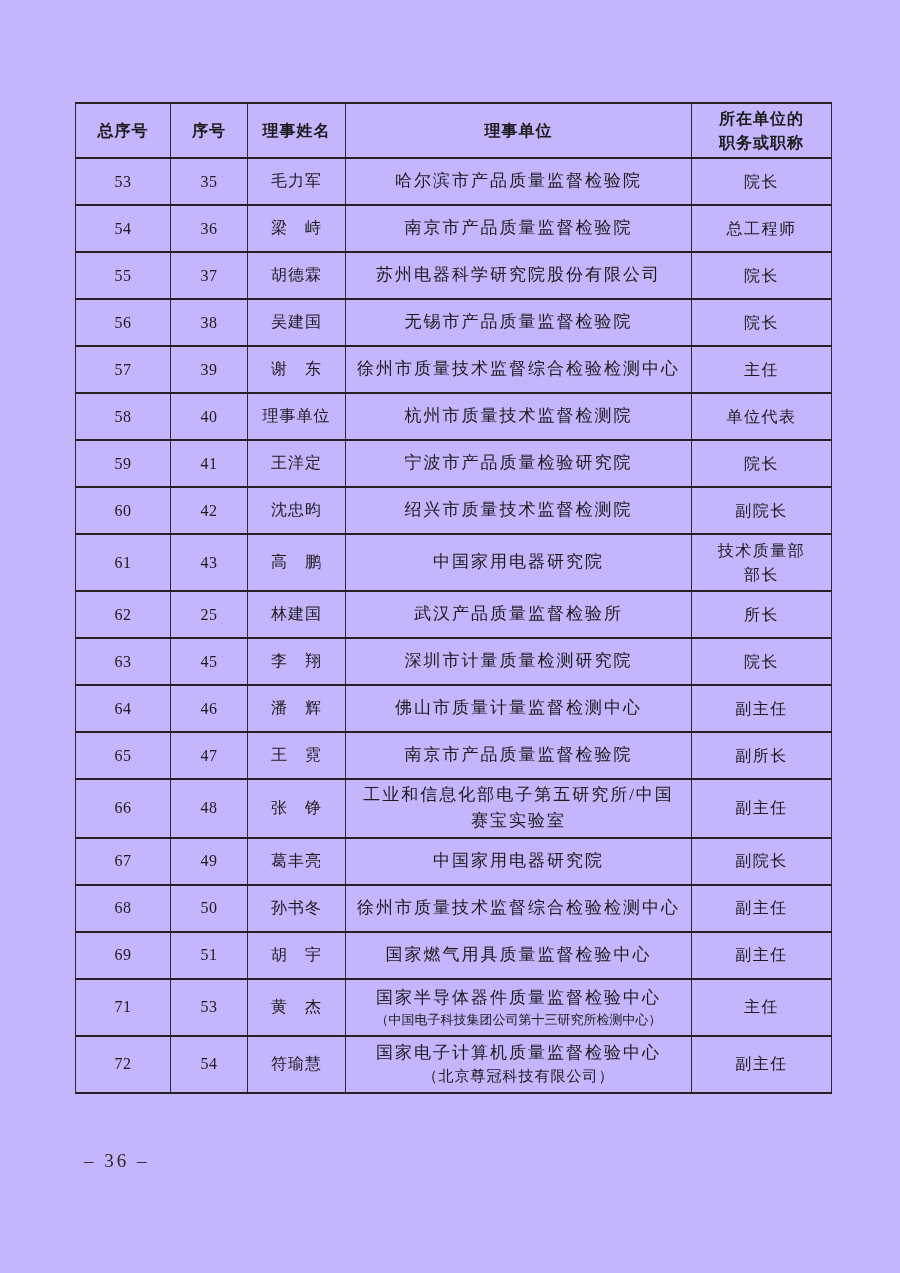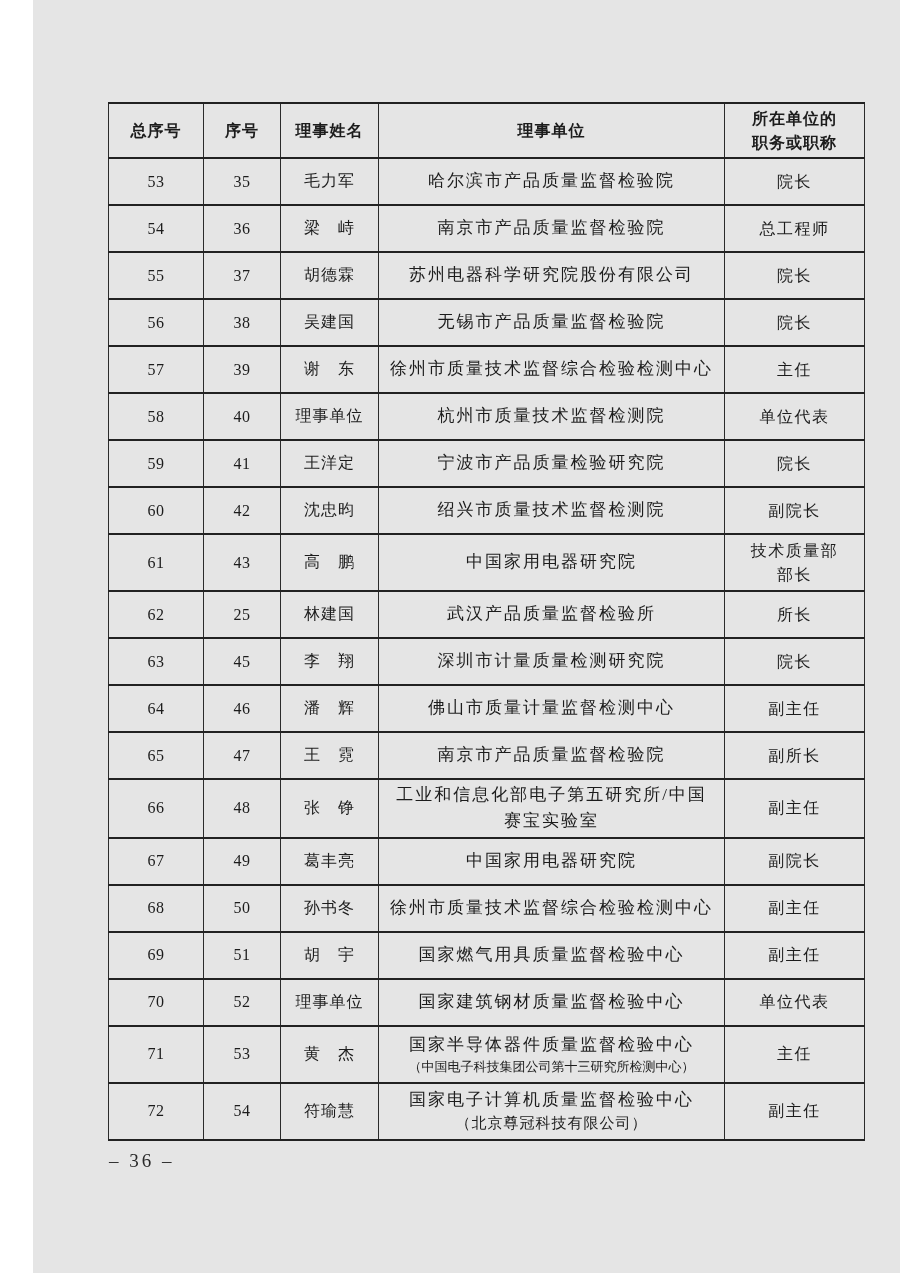--- a/index.html
+++ b/index.html
@@ -11,22 +11,21 @@
     width: 900px;
     height: 1273px;
     position: relative;
     font-family: "Liberation Serif", serif;
     color: #1c1c1c;
     overflow: hidden;
   }
   .page {
     position: absolute;
     inset: 0;
-    background: #e5e5e5;
-    margin-left: 33px;
+    background: #c4b5fd;
   }
   table.members {
     position: absolute;
     left: 75px;
     top: 102px;
     width: 756px;
     border-collapse: collapse;
     table-layout: fixed;
   }
   table.members th,
@@ -85,21 +84,21 @@
     letter-spacing: 0px;
   }
   td.title-cell {
     white-space: pre-line;
     font-size: 15.5px;
     letter-spacing: 1.5px;
     line-height: 1.5;
   }
   .page-footer {
     position: absolute;
-    left: 76px;
+    left: 84px;
     top: 1150px;
     font-size: 19px;
     letter-spacing: 3px;
     color: #2a2a2a;
   }
 </style>
 </head>
 <body>
 
 <div class="page">
@@ -288,30 +287,20 @@
       <tr>
         <td class="num-cell">69</td>
         <td class="num-cell">51</td>
         <td class="name-cell">胡　宇</td>
         <td class="unit-cell">
             <div class="unit-main">国家燃气用具质量监督检验中心</div>
             <div class="unit-sub"></div>
           </td>
         <td class="title-cell">副主任</td>
       </tr>
-      <tr>
-        <td class="num-cell">70</td>
-        <td class="num-cell">52</td>
-        <td class="name-cell">理事单位</td>
-        <td class="unit-cell">
-            <div class="unit-main">国家建筑钢材质量监督检验中心</div>
-            <div class="unit-sub"></div>
-          </td>
-        <td class="title-cell">单位代表</td>
-      </tr>
       <tr class="tall">
         <td class="num-cell">71</td>
         <td class="num-cell">53</td>
         <td class="name-cell">黄　杰</td>
         <td class="unit-cell">
             <div class="unit-main">国家半导体器件质量监督检验中心</div>
             <div class="unit-sub small">（中国电子科技集团公司第十三研究所检测中心）</div>
           </td>
         <td class="title-cell">主任</td>
       </tr>

